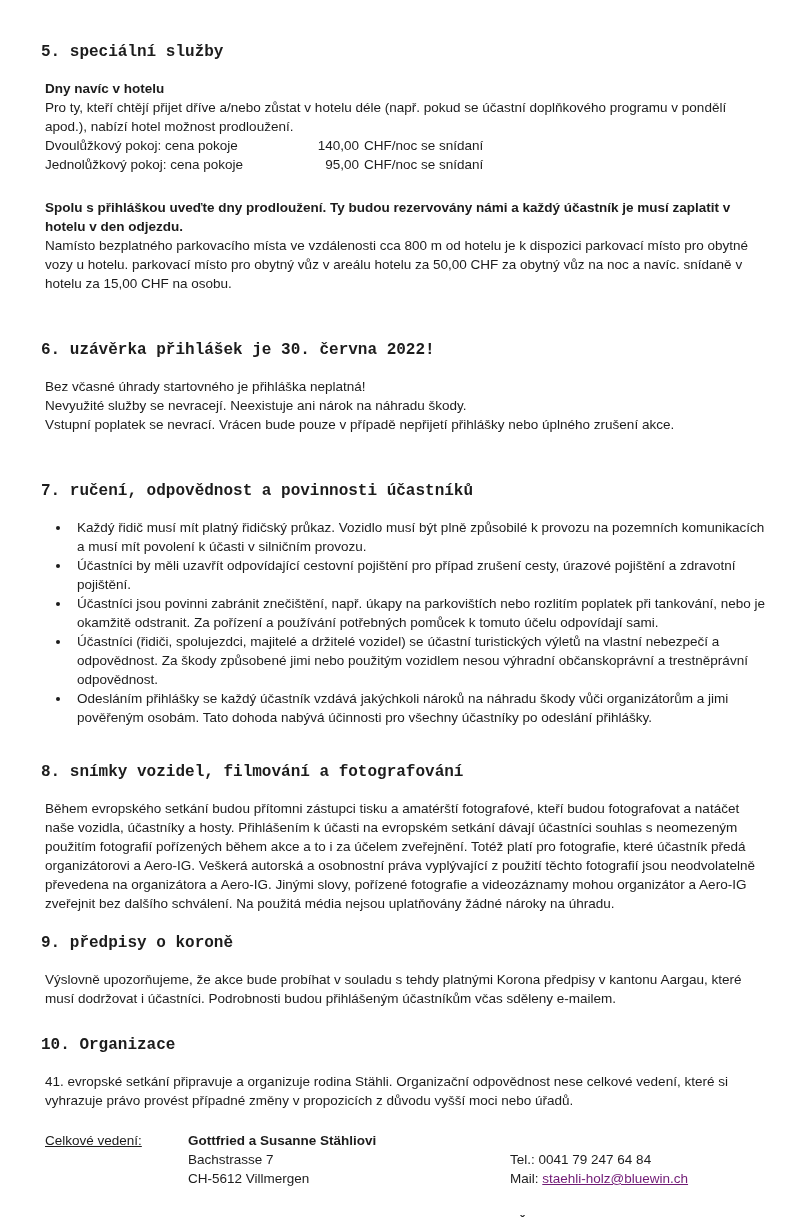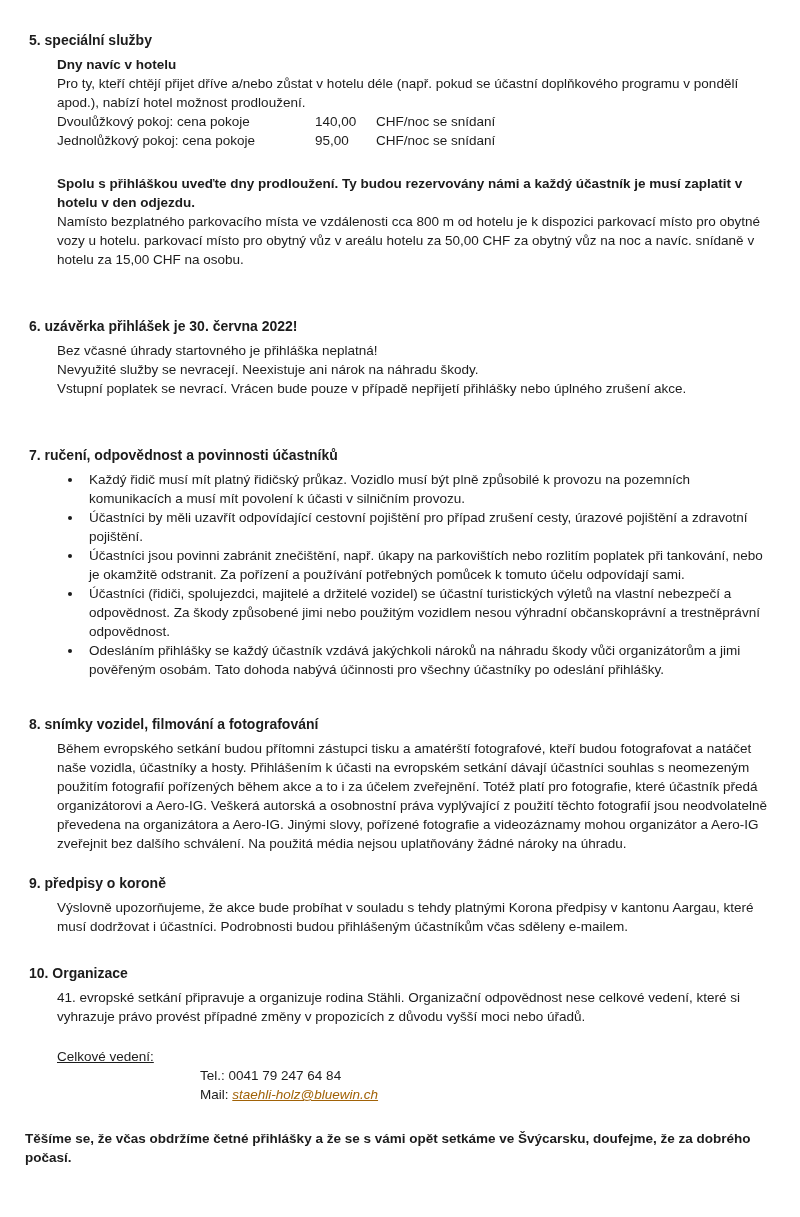--- a/index.html
+++ b/index.html
@@ -17,39 +17,40 @@
     color: #1c1c1c;
     -webkit-font-smoothing: antialiased;
   }
   .page {
     box-sizing: border-box;
     width: 800px;
     height: 1217px;
     padding: 26px 30px 0 25px;
   }
   .section-heading {
-    font-size: 14px;
+    font-size: 16px;
     line-height: 21px;
     font-weight: bold;
-    margin: 4px;
+    margin: 16px;
+    font-family: Liberation Mono, monospace;
   }
   .indent {
-    margin-left: 32px; 
+    margin-left: 20px; 
   }
   .sub-heading {
     font-weight: bold;
     margin-top: 1px;
   }
   .para { margin: 0; }
   .bold { font-weight: bold; }
 
   
   .price-row { display: flex; }
   .price-label { width: 258px; }
-  .price-amount { width: 56px; }
+  .price-amount { width: 56px; text-align: right; }
   .price-unit { margin-left: 5px; }
 
   .note-bold { font-weight: bold; margin-top: 24px; }
   .variant-heading { font-weight: bold; margin-top: 33px; }
 
   .sec6 { margin-top: 47px; }
   .sec7 { margin-top: 47px; }
   .sec8 { margin-top: 35px; }
   .sec9 { margin-top: 20px; }
   .sec10 { margin-top: 27px; }
@@ -67,23 +68,22 @@
   .contact {
     display: flex;
     margin-top: 21px;
   }
   .contact-col1 { width: 143px; text-decoration: underline; }
   .contact-col2 { width: 322px; }
   .contact-col3 { flex: 1; }
   .contact-line { min-height: 19px; }
 
   a.email-link {
-    color: #a16207;
+    color: #701a75;
     text-decoration: underline;
-    font-style: italic;
   }
 
   .closing {
     font-weight: bold;
     margin-top: 25px;
   }
 </style>
 </head>
 <body>
 
@@ -145,20 +145,25 @@
     </div>
   </div>
 
   <div class="sec10">
     <h2 class="section-heading">10. Organizace</h2>
     <div class="indent">
       <p class="para">41. evropské setkání připravuje a organizuje rodina Stähli. Organizační odpovědnost nese celkové vedení, které si vyhrazuje právo provést případné změny v propozicích z důvodu vyšší moci nebo úřadů.</p>
 
       <div class="contact">
         <div class="contact-col1">Celkové vedení:</div>
+        <div class="contact-col2">
+          <div class="contact-line bold">Gottfried a Susanne Stähliovi</div>
+          <div class="contact-line">Bachstrasse 7</div>
+          <div class="contact-line">CH-5612 Villmergen</div>
+        </div>
         <div class="contact-col3">
           <div class="contact-line"></div>
           <div class="contact-line">
             <span>Tel.:</span>
             <span>0041 79 247 64 84</span>
           </div>
           <div class="contact-line">
             <span>Mail:</span>
             <a class="email-link" href="#">staehli-holz@bluewin.ch</a>
           </div>

